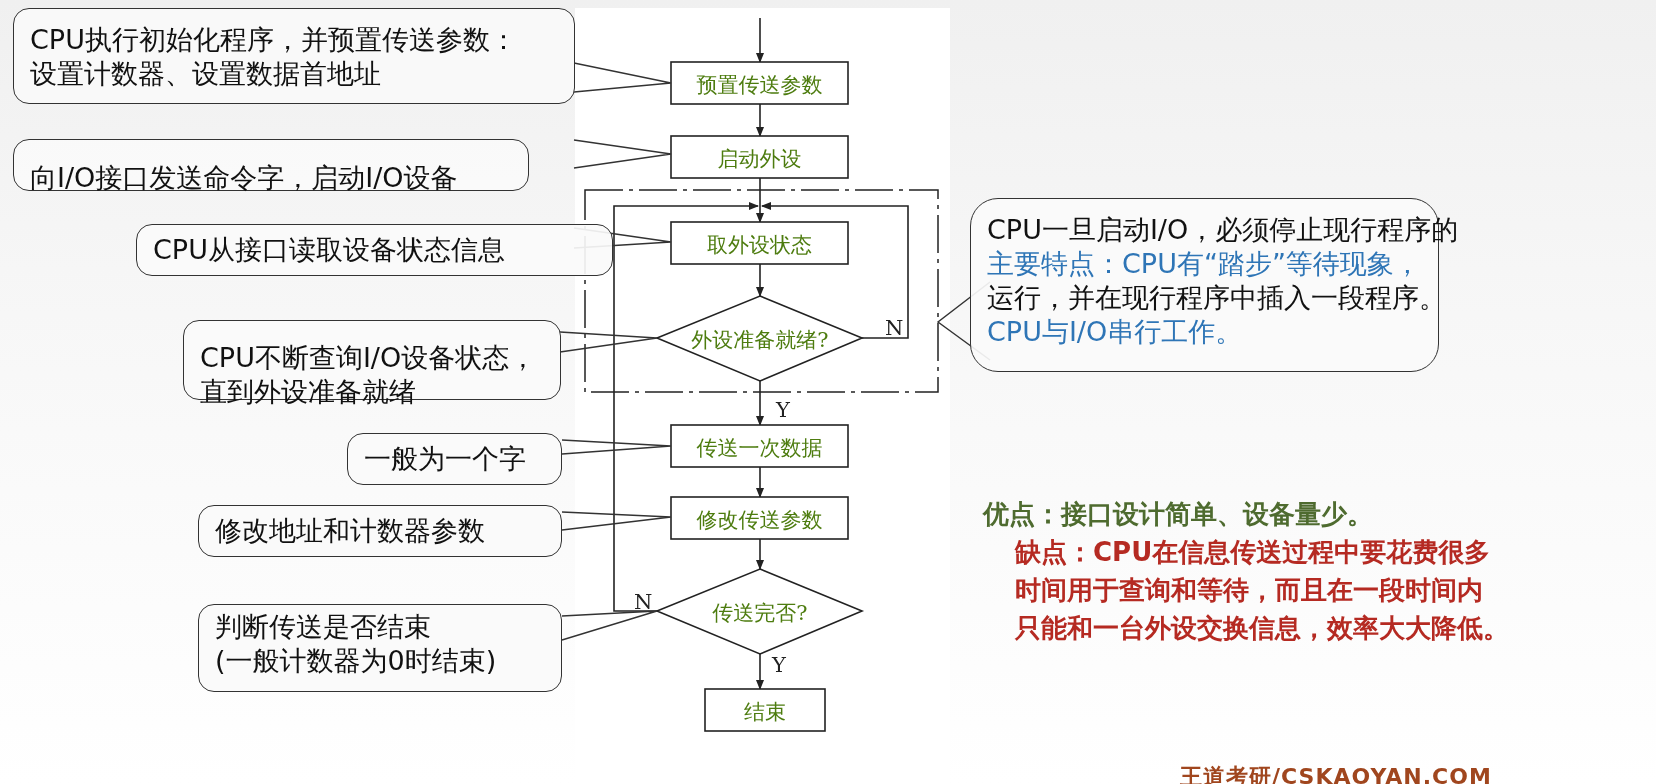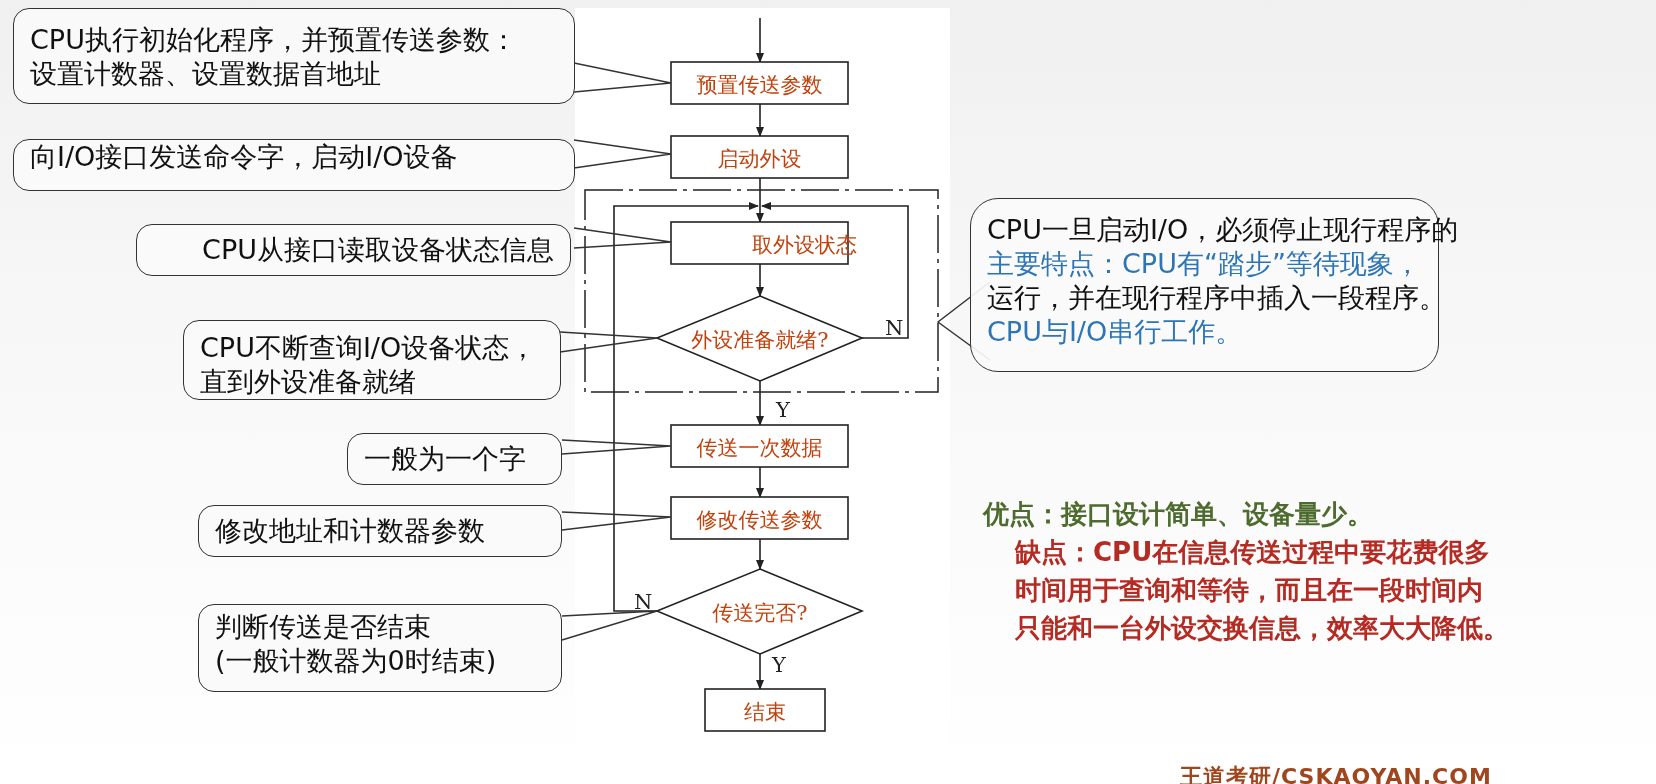--- a/index.html
+++ b/index.html
@@ -19,21 +19,21 @@
     background:rgba(250,250,250,0.92);
     color:#111; font-size:27px; line-height:34px;
     padding:6px 16px;
     font-family: "DejaVu Sans", "Liberation Sans", sans-serif;
     white-space:nowrap;
   }
   .callout .line { display:block; }
   .blue { color:#2e75b6; }
   .flow-text {
     position:absolute; font-family:"DejaVu Serif","Liberation Serif",serif;
-    font-size:21px; color:#c2410c; text-align:center; white-space:nowrap;
+    font-size:21px; color:#4d7c0f; text-align:center; white-space:nowrap;
   }
   .yn { position:absolute; font-family:"DejaVu Serif","Liberation Serif",serif; font-size:21px; color:#222; }
   .notes {
     position:absolute; left:1036px; top:520px;
     font-size:26px; line-height:38px; font-weight:bold;
     font-family: "DejaVu Sans", "Liberation Sans", sans-serif;
     white-space:nowrap;
   }
   .pro { color:#4e6b2f; }
   .con { color:#b52a22;margin-left:32px; }
@@ -87,43 +87,43 @@
     <polyline points="560,332 657,338 560,352"></polyline>
     <polyline points="562,440 671,446 562,454"></polyline>
     <polyline points="562,512 671,517 562,530"></polyline>
     <polyline points="562,616 657,611 562,640"></polyline>
     <polyline points="990,282 938,322 990,360"></polyline>
   </g>
 </svg>
 
 <div class="flow-text" style="left:671px;top:71px;width:177px;">预置传送参数</div>
 <div class="flow-text" style="left:671px;top:145px;width:177px;">启动外设</div>
-<div class="flow-text" style="left:671px;top:231px;width:177px;padding-left:45px;">取外设状态</div>
+<div class="flow-text" style="left:671px;top:231px;width:177px;">取外设状态</div>
 <div class="flow-text" style="left:660px;top:326px;width:200px;">外设准备就绪?</div>
 <div class="flow-text" style="left:671px;top:434px;width:177px;">传送一次数据</div>
 <div class="flow-text" style="left:671px;top:506px;width:177px;">修改传送参数</div>
 <div class="flow-text" style="left:660px;top:599px;width:200px;">传送完否?</div>
 <div class="flow-text" style="left:705px;top:698px;width:120px;">结束</div>
 
 <div class="yn" style="left:885px;top:316px;">N</div>
 <div class="yn" style="left:776px;top:398px;">Y</div>
 <div class="yn" style="left:634px;top:590px;">N</div>
 <div class="yn" style="left:772px;top:653px;">Y</div>
 
 <div class="callout" style="left:13px;top:8px;width:562px;height:96px;padding-top:14px;">
   <span class="line">CPU执行初始化程序，并预置传送参数：</span>
   <span class="line">设置计数器、设置数据首地址</span>
 </div>
-<div class="callout" style="left:13px;top:139px;width:562px;height:52px;padding-top:0;">
+<div class="callout" style="left:13px;top:139px;width:516px;height:52px;padding-top:21px;">
   <span class="line">向I/O接口发送命令字，启动I/O设备</span>
 </div>
-<div class="callout" style="left:136px;top:224px;width:435px;height:52px;padding-top:8px;text-align:right;">
+<div class="callout" style="left:136px;top:224px;width:477px;height:52px;padding-top:8px;">
   <span class="line">CPU从接口读取设备状态信息</span>
 </div>
-<div class="callout" style="left:183px;top:320px;width:378px;height:80px;padding-top:10px;">
+<div class="callout" style="left:183px;top:320px;width:378px;height:80px;padding-top:20px;">
   <span class="line">CPU不断查询I/O设备状态，</span>
   <span class="line">直到外设准备就绪</span>
 </div>
 <div class="callout" style="left:347px;top:433px;width:215px;height:52px;padding-top:8px;">
   <span class="line">一般为一个字</span>
 </div>
 <div class="callout" style="left:198px;top:505px;width:364px;height:52px;padding-top:8px;">
   <span class="line">修改地址和计数器参数</span>
 </div>
 <div class="callout" style="left:198px;top:604px;width:364px;height:88px;padding-top:5px;">

